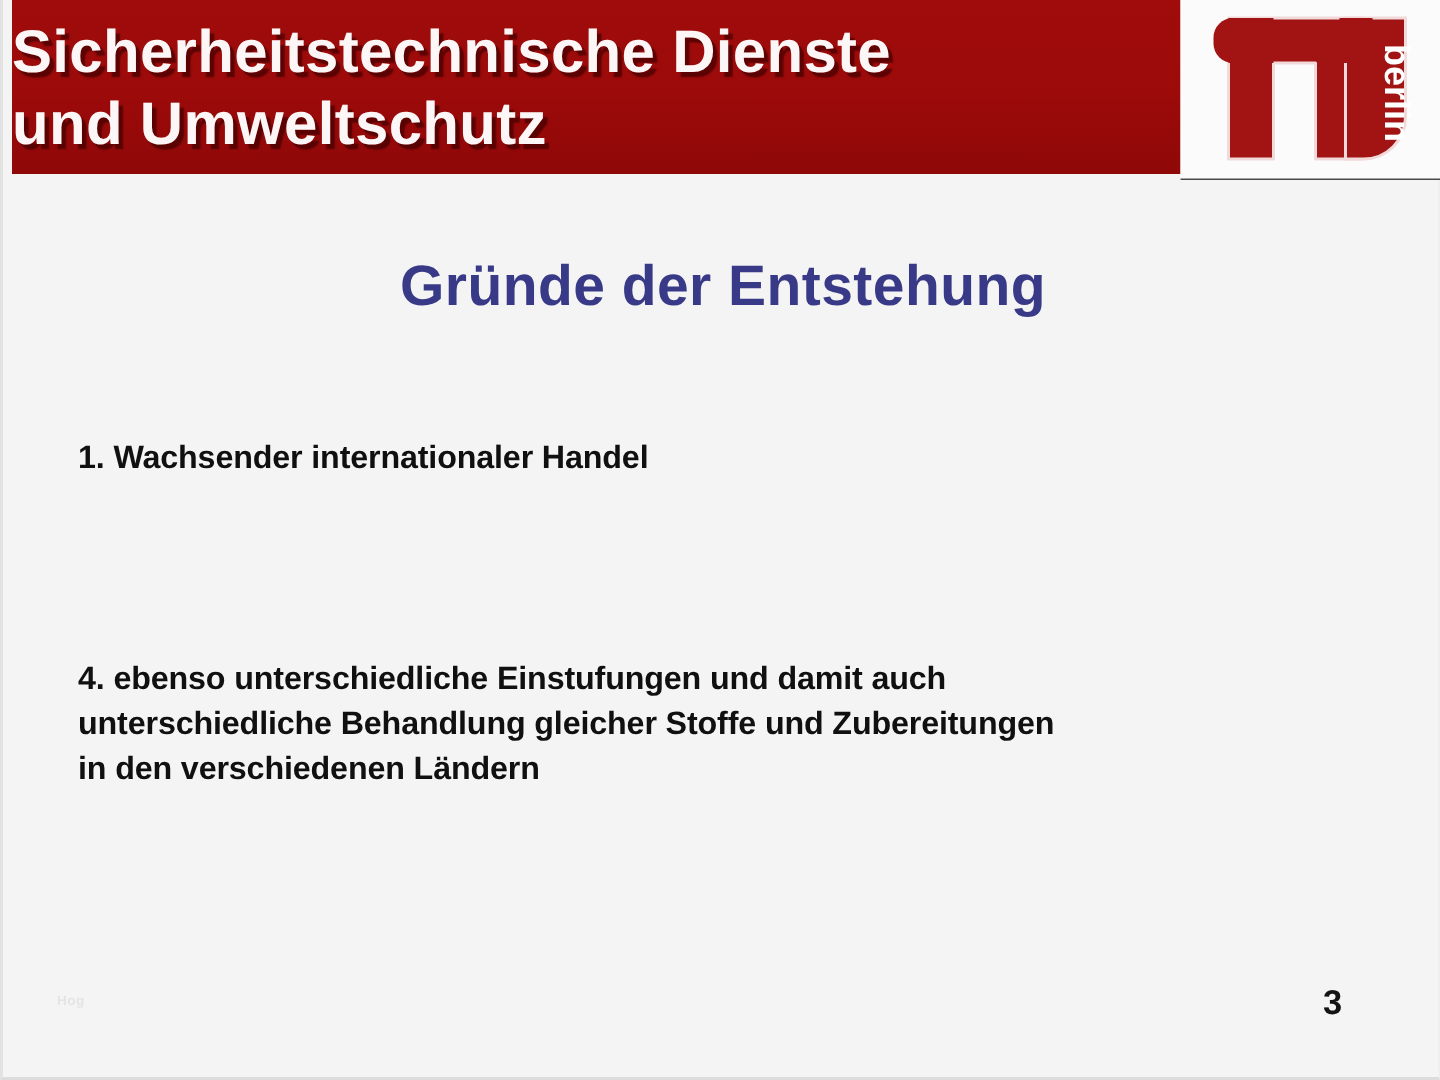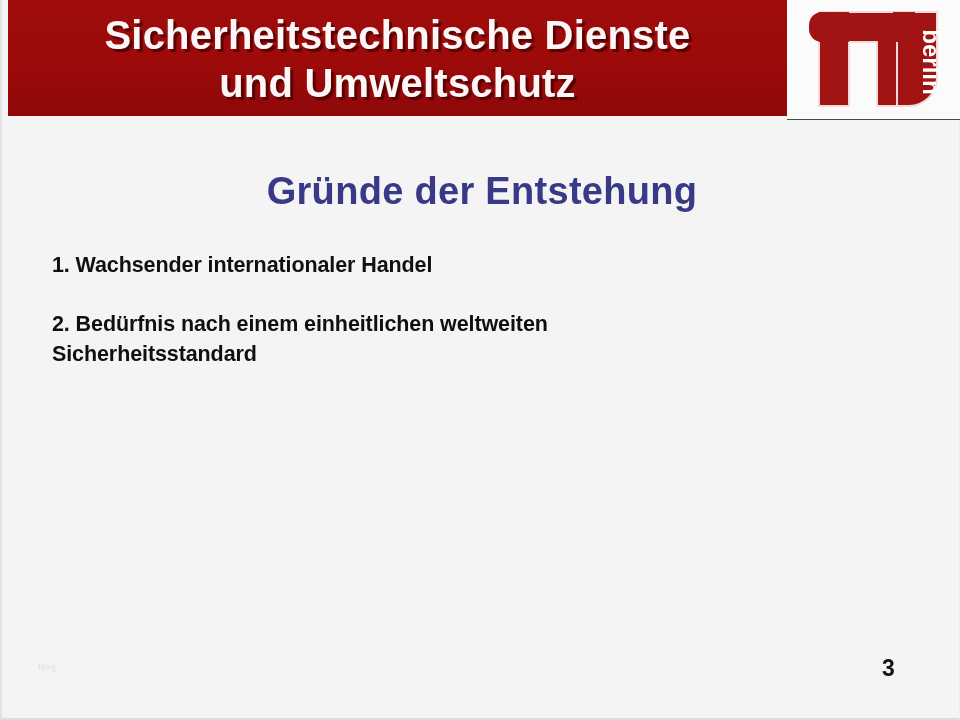--- a/index.html
+++ b/index.html
@@ -31,21 +31,20 @@
     background: #9e0b0b;
     background: linear-gradient(180deg, #a00c0c 0%, #9c0a0a 55%, #8f0808 100%);
     overflow: hidden;
   }
 
   #header-title {
     position: absolute;
     left: 0;
     top: 11px;
     width: 779px;
-    text-align: center;
     color: #fdf6f6;
     font-size: 40px;
     font-weight: bold;
     line-height: 48px;
     letter-spacing: 0.2px;
     text-shadow: 3px 3px 1px rgba(70,0,0,0.75);
     white-space: pre-line;
   }
 
   
@@ -89,20 +88,21 @@
     width: 880px;
   }
 
   .body-item {
     color: #101010;
     font-size: 21.5px;
     font-weight: bold;
     line-height: 30px;
     white-space: pre-line;
     letter-spacing: -0.1px;
+    margin-top: 40px;
   }
 
   .gap-s  { height: 29px; }
   .gap-m  { height: 26px; }
   .gap-l  { height: 22px; }
 
   
   #footer-note {
     position: absolute;
     left: 36px;
@@ -144,23 +144,24 @@
         <text x="118" y="56" font-family="'Liberation Sans', sans-serif" font-size="24" font-weight="bold" text-anchor="middle" transform="rotate(90 118 56)">berlin</text>
       </g>
     </svg>
   </div>
 
   <div id="slide-title">Gründe der Entstehung</div>
 
   <div id="body-list">
     <div class="body-item">1. Wachsender internationaler Handel</div>
     <div class="gap-s"></div>
-    <div class="body-item">2. Bedürfnis nach einem einheitlichen weltweiten
-    Sicherheitsstandard</div>
     <div class="gap-m"></div>
     <div class="gap-l"></div>
+    <div class="body-item">4. ebenso unterschiedliche Einstufungen und damit auch
+    unterschiedliche Behandlung gleicher Stoffe und Zubereitungen
+    in den verschiedenen Ländern</div>
   </div>
 
   <div id="footer-note">Hog</div>
 
   <div id="page-number">3</div>
 
 </div>
 
 </body></html>

